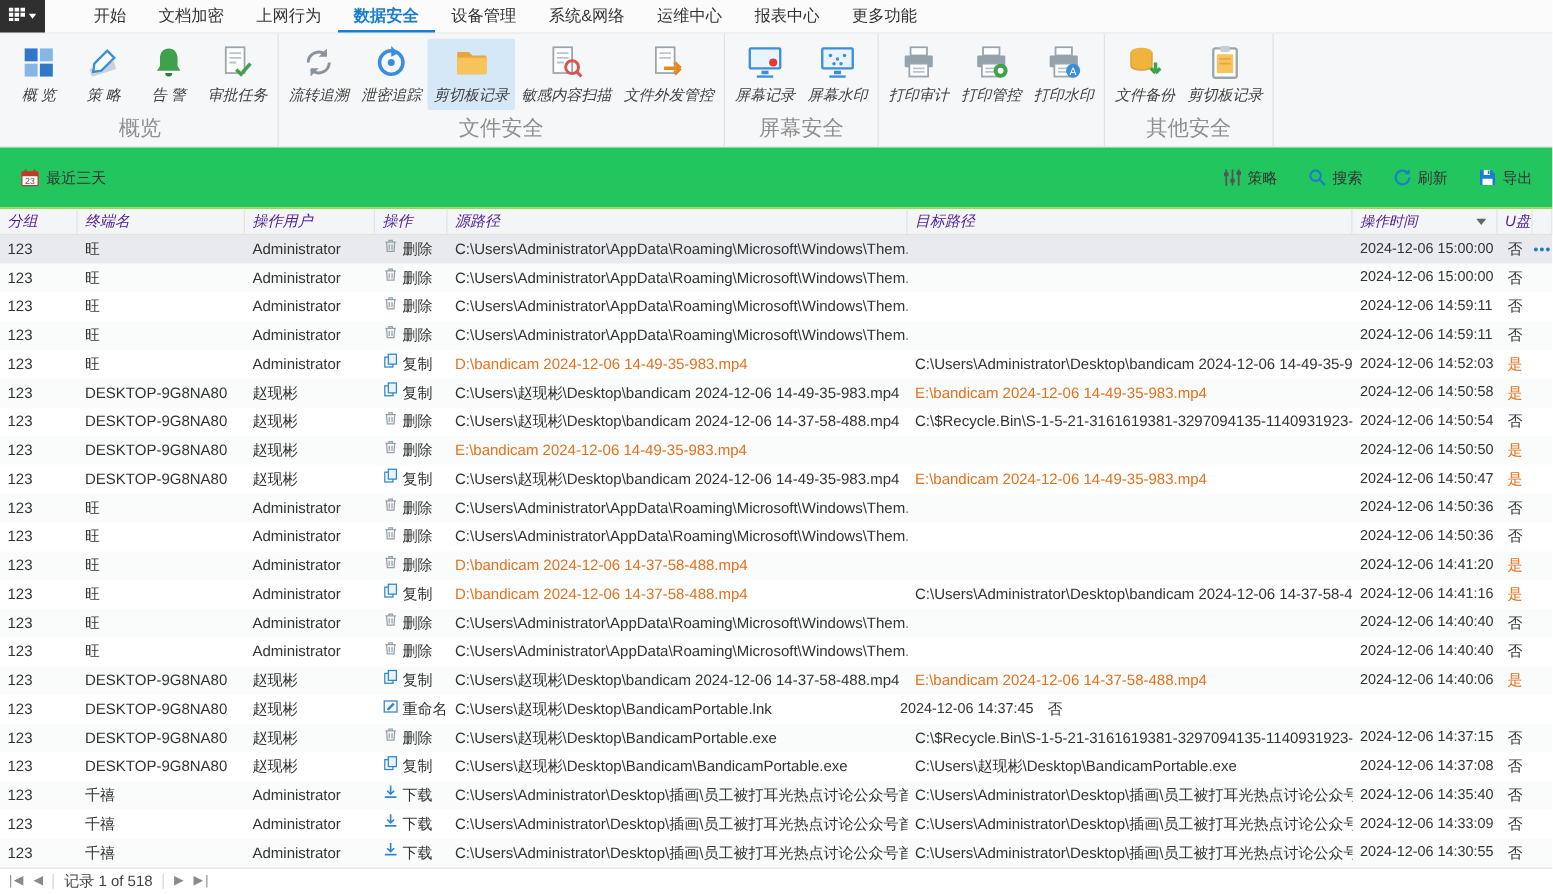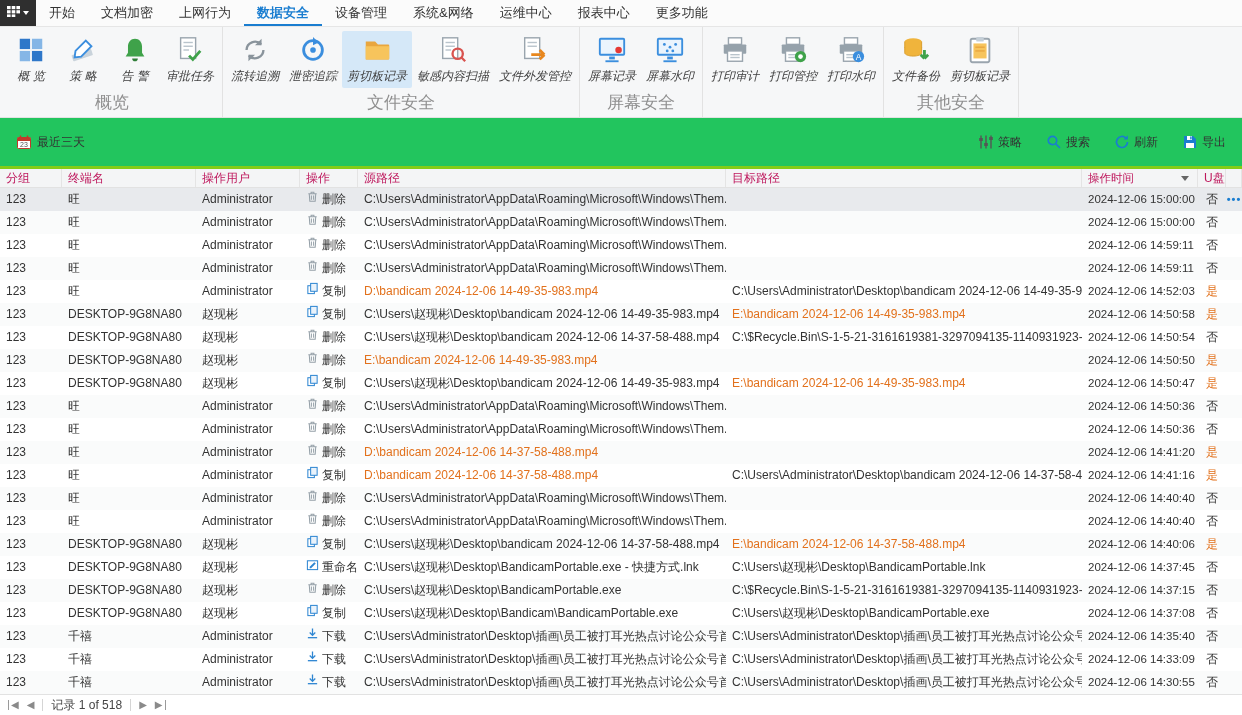--- a/index.html
+++ b/index.html
@@ -7,21 +7,21 @@
   body {
     width:1242px; height:715px; overflow:hidden; background:#fff;
     font-family:"Liberation Sans","DejaVu Sans",sans-serif; font-size:12px; color:#333;
   }
   .app { display:flex; flex-direction:column; width:1242px; height:715px; }
 
   
   .menubar { display:flex; align-items:stretch; height:27px; background:#fbfbfb; border-bottom:1px solid #e6e6e6; flex:0 0 auto; }
   .logo-btn { width:36px; background:#2f2f2f; display:flex; align-items:center; justify-content:center; gap:3px; cursor:pointer; }
   .caret { width:0; height:0; border-left:3.5px solid transparent; border-right:3.5px solid transparent; border-top:4px solid #fff; }
-  .menu-items { display:flex; }
+  .menu-items { display:flex;padding-left:26px; }
   .menu-item { display:flex; align-items:center; padding:0 13px; font-size:13px; color:#333; cursor:pointer; }
   .menu-item.active { color:var(--accent); font-weight:bold; box-shadow:inset 0 -2px 0 var(--accent); }
 
   
   .ribbon { display:flex; align-items:stretch; height:91px; background:#f6f7f8; border-bottom:1px solid #e2e2e2; padding-left:2px; flex:0 0 auto; }
   .rgroup { display:flex; flex-direction:column; justify-content:space-between; border-right:1px solid #e2e2e2; padding:4px 3px 0; }
   .ritems { display:flex; align-items:flex-start; }
   .ritem { min-width:52px; padding:4px 5px 3px; display:flex; flex-direction:column; align-items:center; gap:3px; border-radius:2px; cursor:pointer; }
   .ritem.selected { background:#d5e8f8; }
   .ricon { width:30px; height:30px; display:flex; align-items:center; justify-content:center; }
@@ -29,21 +29,21 @@
   .rgroup-label { text-align:center; font-size:17px; color:#8f8f8f; padding:3px 6px 5px; white-space:nowrap; }
 
   
   .filterbar { display:flex; justify-content:space-between; align-items:center; height:48px; padding:0 16px; background:#22c55e; flex:0 0 auto; }
   .range-btn { display:flex; align-items:center; gap:5px; cursor:pointer; color:#333; }
   .tools { display:flex; align-items:center; gap:24px; }
   .tool { display:flex; align-items:center; gap:4px; cursor:pointer; color:#333; }
   .tool svg, .range-btn svg { display:block; }
 
   
-  .table-header { display:flex; height:22px; background:#f4f5f6; border-top:3px solid #84cc16; border-bottom:1px solid #e2e2e2; color:#be185d; flex:0 0 auto; }
+  .table-header { display:flex; height:22px; background:#f4f5f6; border-top:1px solid #84cc16; border-bottom:1px solid #e2e2e2; color:#4c1d95; flex:0 0 auto;font-style:italic; }
   .th { display:flex; align-items:center; padding:0 6px; border-right:1px solid #e4e4e4; overflow:hidden; white-space:nowrap; cursor:pointer; }
   .sort-desc { width:0; height:0; border-left:4px solid transparent; border-right:4px solid transparent; border-top:5px solid #666; margin-left:auto; margin-right:2px; }
   .table-body { flex:1 1 auto; overflow:hidden; background:#fff; }
   .row { display:flex; height:23px; line-height:23px; }
   .row.alt { background:#fafbfb; }
   .row.selected { background:#e8eaed; }
   .cell { padding:0 6px; overflow:hidden; white-space:nowrap; font-size:12px; color:#333; }
   .w0{width:62px}.w1{width:134px}.w2{width:104px}.w3{width:58px}.w4{width:368px}.w5{width:356px}
   .w6{width:116px;text-align:center;font-size:11.5px}.w7{width:28px;text-align:center}.w8{width:16px;padding:0;text-align:center}
   .opcell { display:flex; align-items:center; gap:3px; padding-right:0; }
@@ -661,21 +661,20 @@
         <div class="cell w0">123</div>
         <div class="cell w1">DESKTOP-9G8NA80</div>
         <div class="cell w2">赵现彬</div>
         <div class="cell w3 opcell">
           <span><svg width="13" height="13" viewBox="0 0 14 14">
               <rect x="1.5" y="3" width="11" height="9.5" fill="#fff" stroke="#2e86d2" stroke-width="1.1"></rect>
               <path d="M4 9.5l5-5 1.5 1.5-5 5H4z" fill="#2e86d2"></path>
             </svg></span>
           <span>重命名</span>
         </div>
-        <div class="cell w4">C:\Users\赵现彬\Desktop\BandicamPortable.exe - 快捷方式.lnk</div>
         <div class="cell w5">C:\Users\赵现彬\Desktop\BandicamPortable.lnk</div>
         <div class="cell w6">2024-12-06 14:37:45</div>
         <div class="cell w7">否</div>
         <div class="cell w8"></div>
       </div>
       <div class="row alt">
         <div class="cell w0">123</div>
         <div class="cell w1">DESKTOP-9G8NA80</div>
         <div class="cell w2">赵现彬</div>
         <div class="cell w3 opcell">

